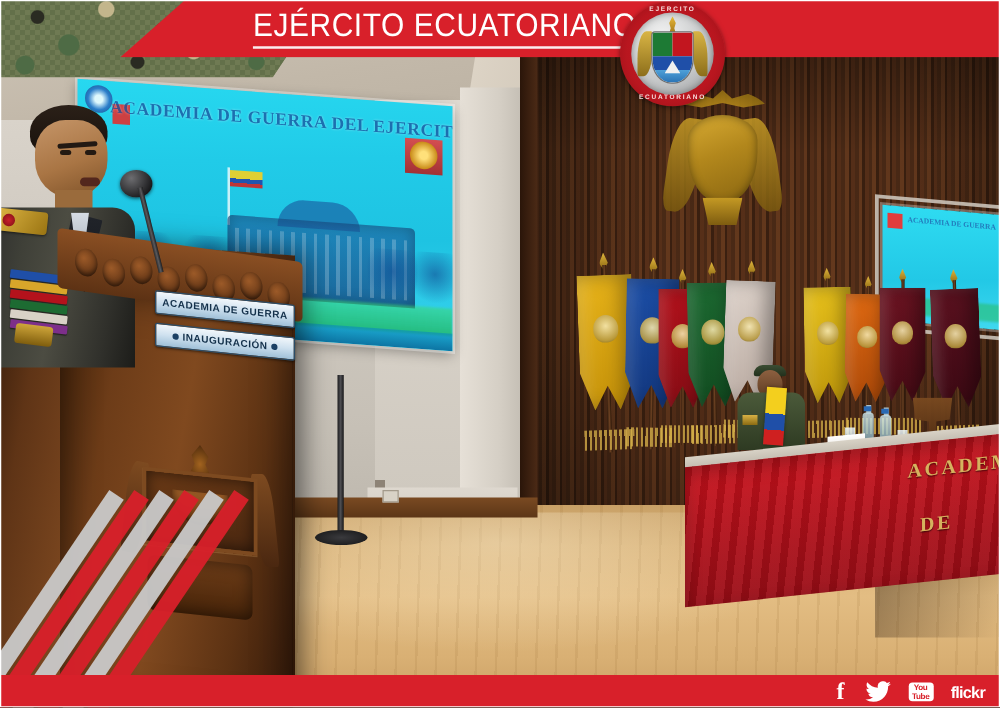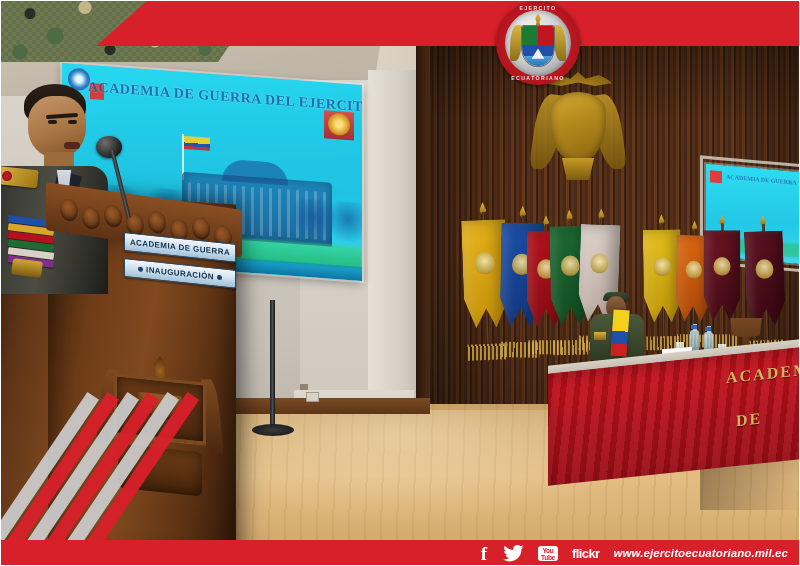--- a/index.html
+++ b/index.html
@@ -941,20 +941,23 @@
       <div class="pe-frame"></div>
       <div class="pe-lamp"></div>
       <div class="pe-scroll"></div>
     </div>
 
   </div>
 
   <div class="camo"></div>
 
   <div class="header-band"></div>
+  <div class="header-title">
+    <span>EJÉRCITO ECUATORIANO</span>
+  </div>
 
   <div class="army-emblem">
     <div class="ring-txt-top">EJERCITO</div>
     <div class="ring-txt-bot">ECUATORIANO</div>
     <div class="ring-in"></div>
     <div class="wreath-l"></div>
     <div class="wreath-r"></div>
     <div class="torch-fig"></div>
     <div class="shield">
       <div class="q1"></div>
@@ -978,17 +981,16 @@
   <div class="footer-inner">
     <span class="fb-icon">f</span>
     <svg class="tw-icon" viewBox="0 0 24 20" aria-hidden="true">
       <path fill="#ffffff" d="M24 2.4a9.4 9.4 0 0 1-2.8.8A4.9 4.9 0 0 0 23.3.4a9.7 9.7 0 0 1-3.1 1.2A4.85 4.85 0 0 0 11.8 6a13.8 13.8 0 0 1-10-5.1 4.9 4.9 0 0 0 1.5 6.5A4.8 4.8 0 0 1 1 6.8v.06A4.87 4.87 0 0 0 4.9 11.6a4.9 4.9 0 0 1-2.2.08 4.87 4.87 0 0 0 4.5 3.4A9.8 9.8 0 0 1 0 17.1a13.8 13.8 0 0 0 7.5 2.2c9 0 13.9-7.4 13.9-13.9v-.6A9.8 9.8 0 0 0 24 2.4z"></path>
     </svg>
     <span class="yt-icon">
       <b>You</b>
       <b>Tube</b>
     </span>
     <span class="flickr-mark">flickr</span>
-    <span class="site-url">www.ejercitoecuatoriano.mil.ec</span>
   </div>
 
   <div class="outer-border"></div>
 </div>
 
 </body></html>

